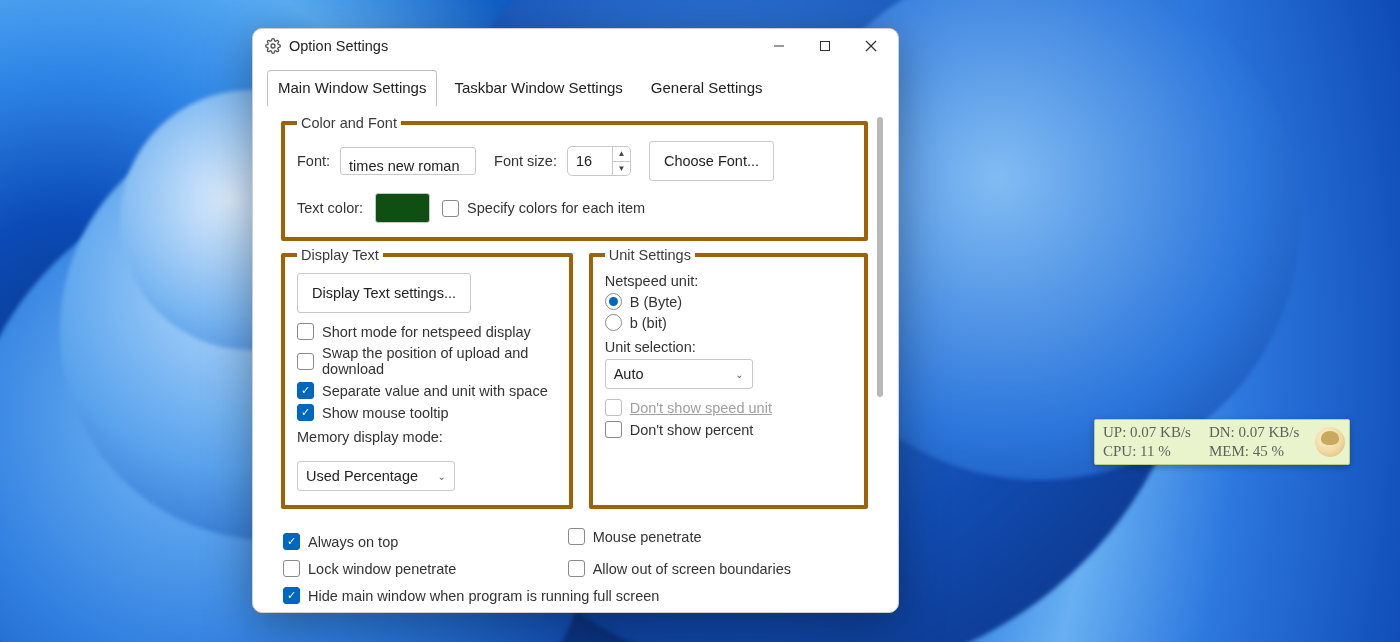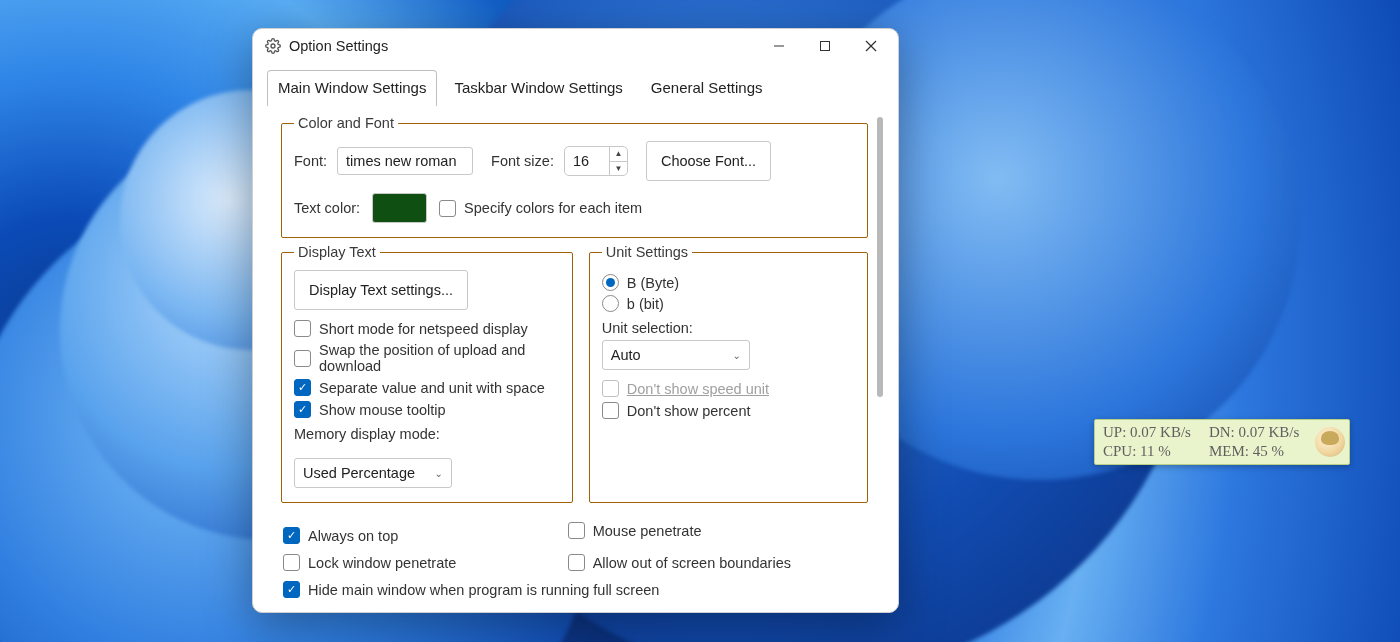--- a/index.html
+++ b/index.html
@@ -97,40 +97,40 @@
   }
   .vscroll .thumb {
     width:6px;
     height:280px;
     background:#b9b9b9;
     border-radius:3px;
     margin-top:2px;
   }
 
   fieldset.gb {
-    border:1px solid #a16207;
+    border:4px solid #a16207;
     border-radius:2px;
     margin: 10px 4px 6px 14px;
     padding: 10px 12px 14px 12px;
   }
   fieldset.gb > legend {
     font-size:14.5px;
     color:#3a3a3a;
     padding:0 4px;
   }
   .row { display:flex; align-items:center; flex-wrap:wrap; }
   .lbl { font-size:14.5px; color:#333; }
 
   .txtbox {
     border:1px solid #c8c8c8;
     background:#fff;
     height:28px;
     padding:0 8px;
     font-size:14.5px;
-    display:flex;align-items:center;
+    display:flex;align-items:flex-end;
     border-radius:3px;
   }
   .btn {
     border:1px solid #c8c8c8;
     background:#fff;
     height:40px;
     padding:0 14px;
     font-size:14.5px;
     display:flex;align-items:center;justify-content:center;
     border-radius:3px;
@@ -321,20 +321,21 @@
             <span class="lbl">Memory display mode:</span>
             <div class="combo" style="width:158px;">
               <span>Used Percentage</span>
               <span class="caret">⌄</span>
             </div>
           </div>
         </fieldset>
 
         <fieldset class="gb col-r">
           <legend>Unit Settings</legend>
+          <div class="lbl" style="margin-bottom:4px;">Netspeed unit:</div>
           <label class="radio">
             <span class="dot on"></span>
             <span>B (Byte)</span>
           </label>
           <label class="radio">
             <span class="dot"></span>
             <span>b (bit)</span>
           </label>
           <div class="lbl" style="margin-top:8px;margin-bottom:4px;">Unit selection:</div>
           <div class="combo" style="width:148px;">

